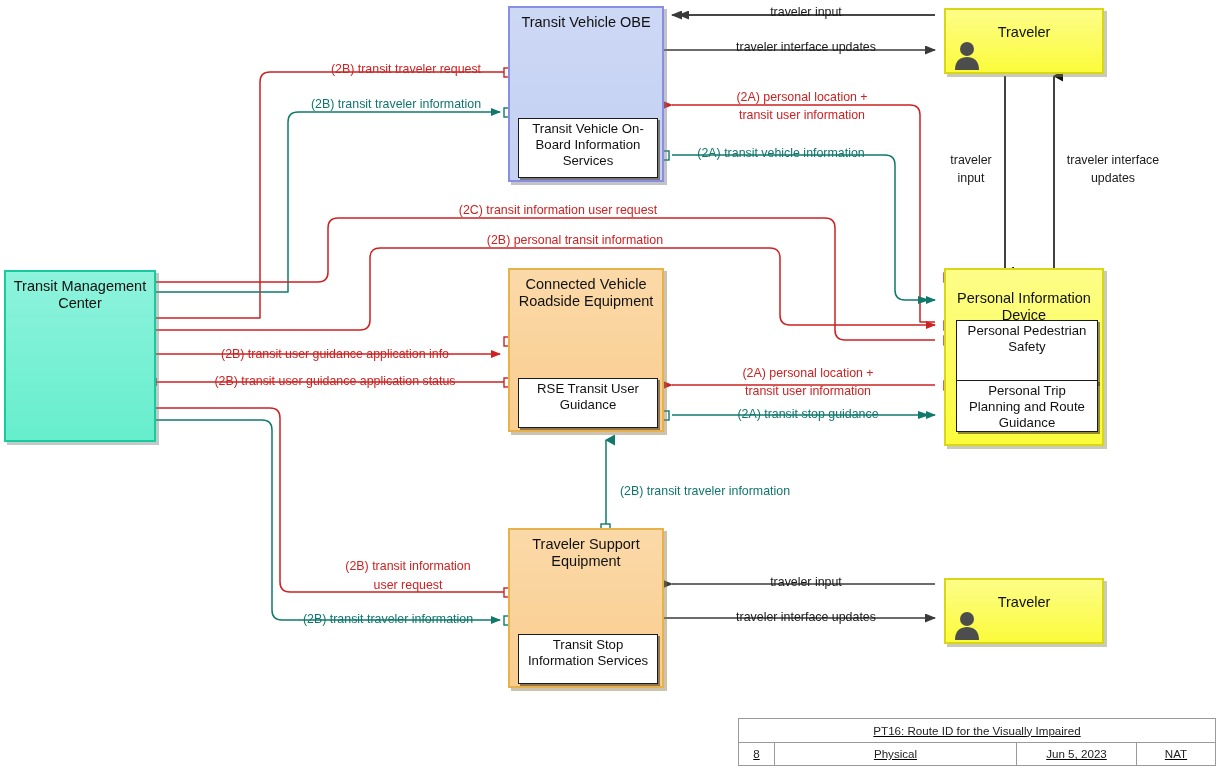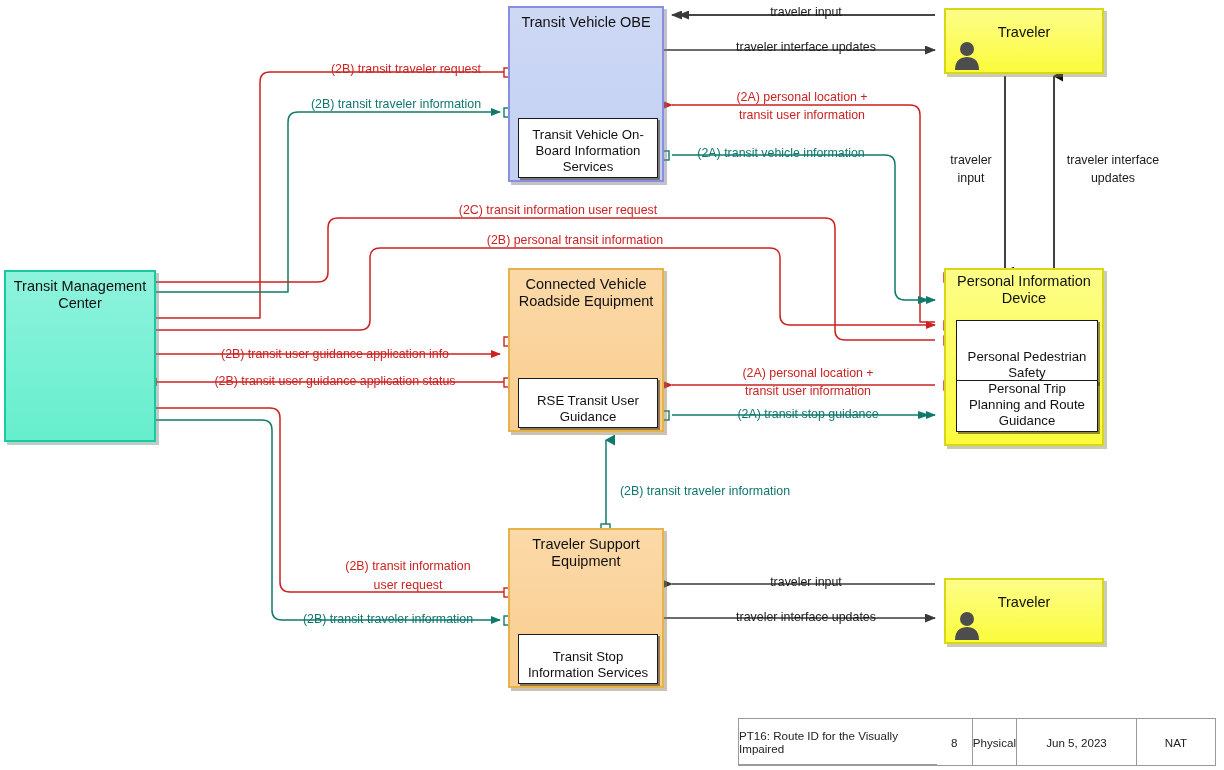--- a/index.html
+++ b/index.html
@@ -4,21 +4,21 @@
 <title>ARC-IT Physical Diagram</title>
 <style>
   html,body{margin:0;padding:0;background:#ffffff;}
   body{font-family:"Liberation Sans","DejaVu Sans",sans-serif;}
   #stage{position:relative;width:1224px;height:770px;overflow:hidden;background:#fff;}
   svg.layer{position:absolute;left:0;top:0;width:1224px;height:770px;}
   .node{position:absolute;box-sizing:border-box;}
   .node .title{text-align:center;font-size:14.5px;color:#111;line-height:1.18;padding-top:6px;}
   .subbox{position:absolute;background:#ffffff;border:1.4px solid #1a1a1a;
           box-shadow:2px 2px 0 rgba(60,50,30,.55);
-          display:flex;align-items:flex-end;justify-content:center;text-align:center;
+          display:flex;align-items:flex-start;justify-content:center;text-align:center;
           font-size:13.2px;color:#111;line-height:1.2;box-sizing:border-box;padding:2px 4px;}
   
   .n-obe{background:linear-gradient(180deg,#cdd8f5 0%,#c3d0f2 100%);
          border:2px solid #8a8ee0;box-shadow:3px 3px 0 rgba(120,120,140,.45);}
   .n-field{background:linear-gradient(180deg,#fbd9a8 0%,#f9cd8e 100%);
          border:2px solid #e8b24a;box-shadow:3px 3px 0 rgba(140,120,80,.45);}
   .n-center{background:linear-gradient(180deg,#8ef3dc 0%,#66eecd 100%);
          border:2px solid #18c9a2;box-shadow:3px 3px 0 rgba(110,140,130,.45);}
   .n-person{background:linear-gradient(180deg,#fdfd88 0%,#fbfb3c 100%);
          border:2px solid #d7d718;box-shadow:3px 3px 0 rgba(140,140,90,.45);}
@@ -26,21 +26,21 @@
   .person-icon{position:absolute;left:8px;bottom:2px;width:26px;height:30px;}
   
   .elabel{position:absolute;font-size:12.4px;line-height:1.18;white-space:nowrap;}
   .elabel.ctr{transform:translateX(-50%);text-align:right;}
   .c-red{color:#cc2222;}
   .c-green{color:#0f766e;}
   .c-gray{color:#1a1a1a;}
   
   #legend{position:absolute;left:738px;top:718px;width:478px;height:48px;
           border:1px solid #9a9a9a;background:#fff;box-sizing:border-box;
-          display:flex;flex-direction:row;}
+          display:flex;flex-direction:column;text-decoration:underline;}
   #legend .lrow{display:flex;flex:1;}
   #legend .lrow.top{border-bottom:1px solid #9a9a9a;}
   #legend .lcell{display:flex;align-items:center;justify-content:center;
                  font-size:11.6px;color:#222;box-sizing:border-box;}
   #legend .lcell.sep{border-right:1px solid #9a9a9a;}
   #lg-title{flex:1;}
   #lg-num{width:36px;}
   #lg-layer{flex:1;}
   #lg-date{width:120px;}
   #lg-org{width:78px;}
@@ -158,21 +158,21 @@
     <div class="subbox" style="left:8px;top:104px;width:140px;height:50px;">
       <span>Transit Stop Information Services</span>
     </div>
   </div>
 
   <div class="node n-center" style="left:4px;top:270px;width:152px;height:172px;">
     <div class="title">Transit Management Center</div>
   </div>
 
   <div class="node n-person" style="left:944px;top:268px;width:160px;height:178px;">
-    <div class="title" style="padding-top:3px;">Personal Information Device</div>
+    <div class="title" style="padding-top:20px;">Personal Information Device</div>
     <div class="subbox" style="left:10px;top:50px;width:142px;height:64px;">
       <span>Personal Pedestrian Safety</span>
     </div>
     <div class="subbox" style="left:10px;top:110px;width:142px;height:52px;">
       <span>Personal Trip Planning and Route Guidance</span>
     </div>
   </div>
 
   <div class="node n-person" style="left:944px;top:8px;width:160px;height:66px;">
     <div class="title">Traveler</div>

